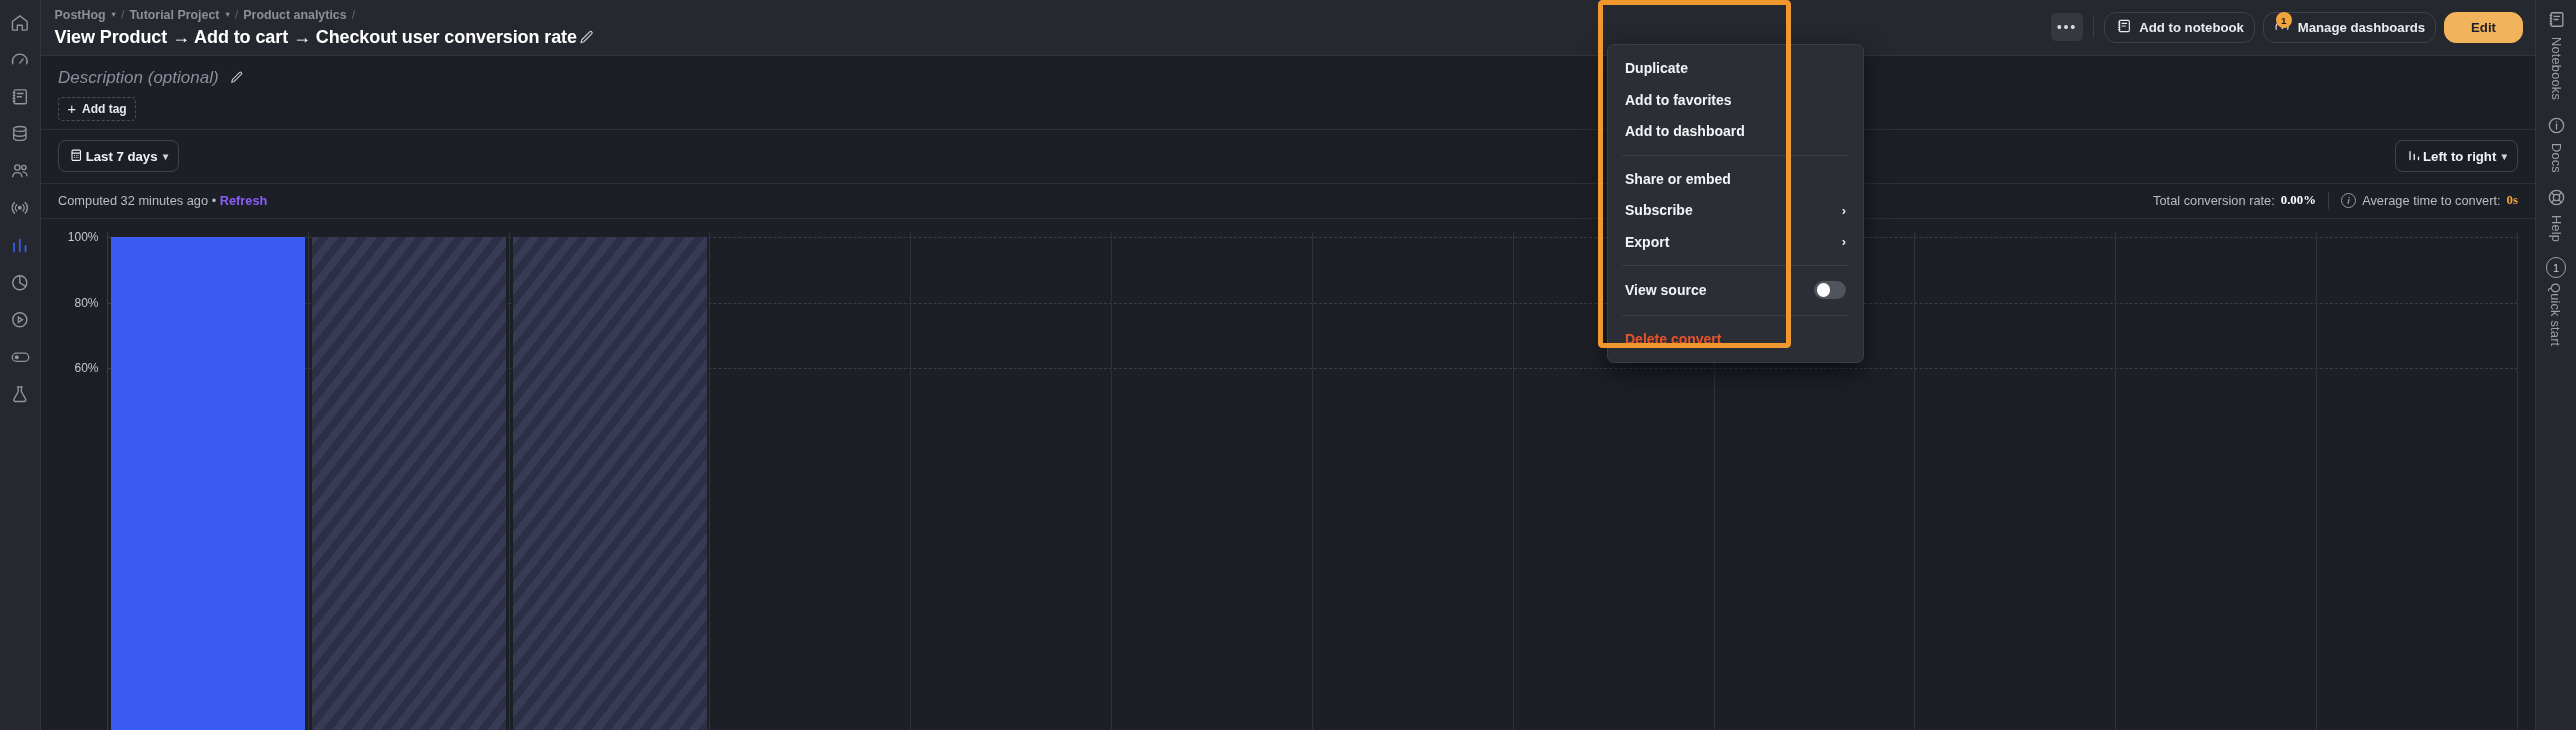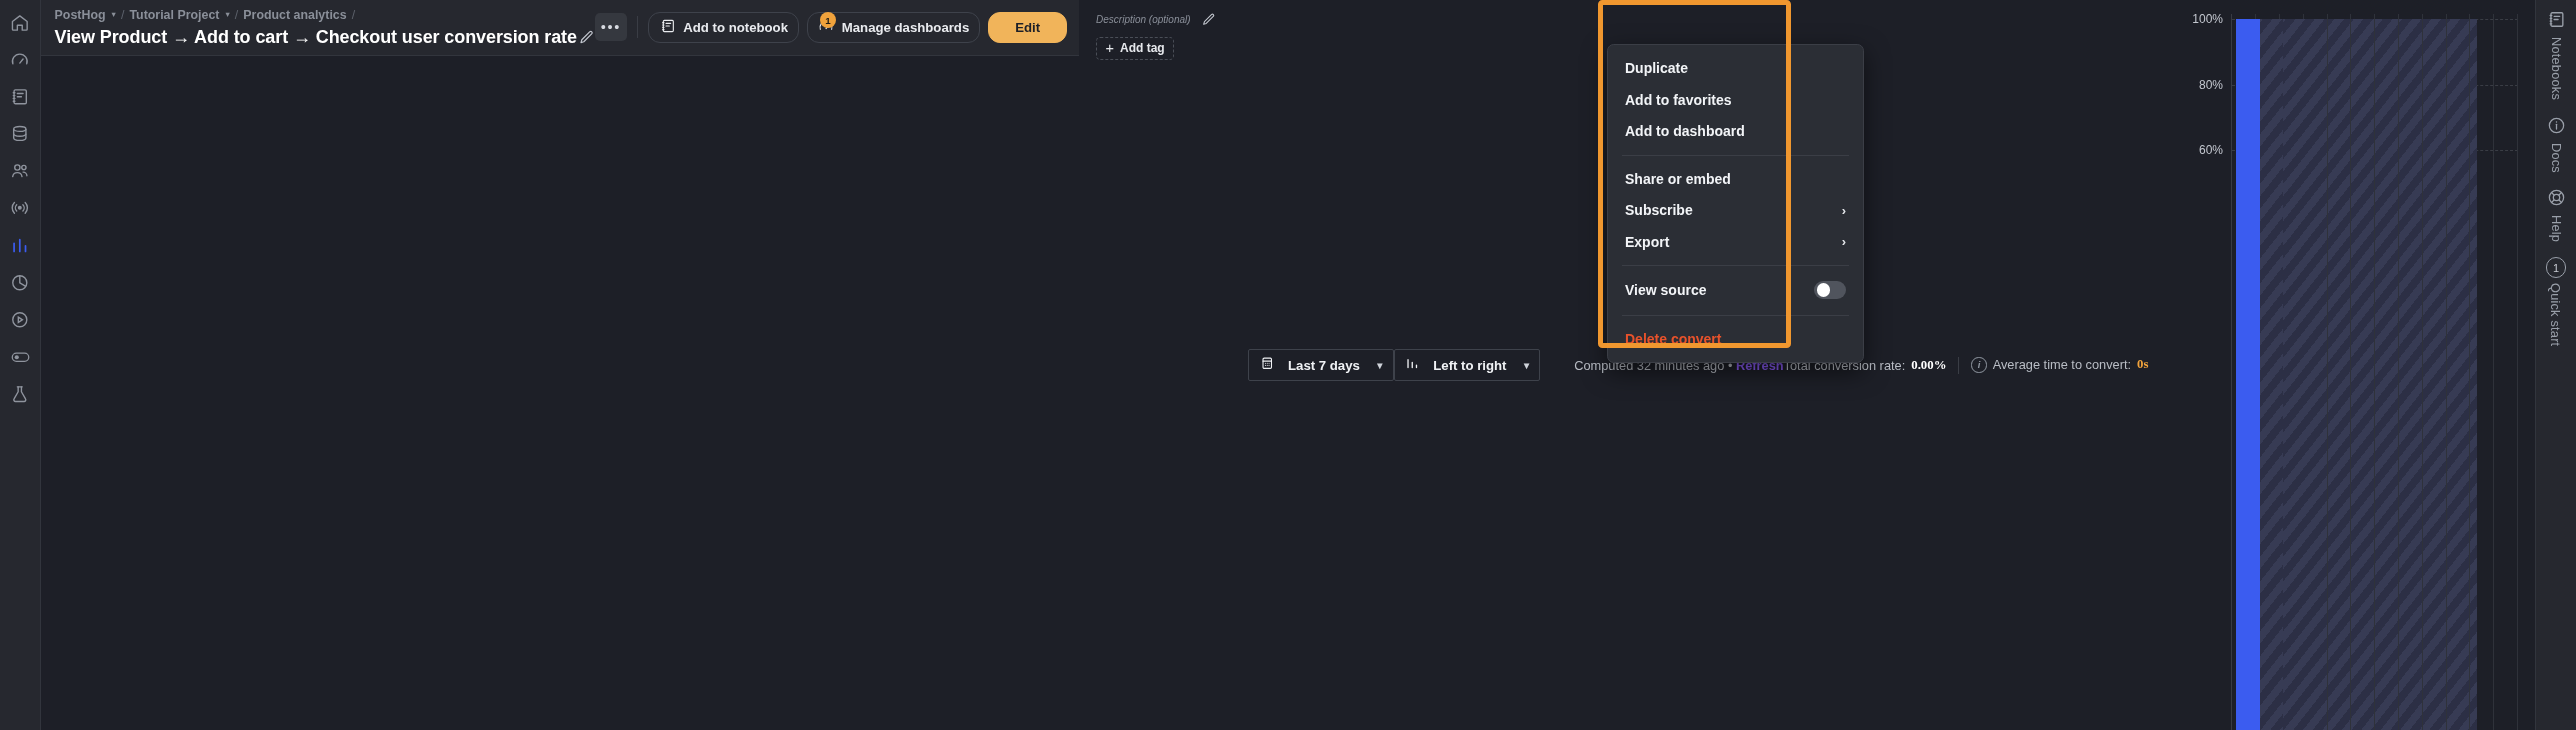--- a/index.html
+++ b/index.html
@@ -42,21 +42,21 @@
     font-size: 12.8px; letter-spacing: 0.2px; color: #9aa0aa; white-space: nowrap;
   }
   .rrail-badge {
     width: 20.4px; height: 20.4px; border-radius: 50%;
     border: 1.4px solid #9aa0aa; color: #c6cad1;
     display: flex; align-items: center; justify-content: center;
     font-size: 11px;
   }
 
   
-  .main { flex: 1; min-width: 0; position: relative; display: flex; flex-direction: row; background: #1d1f27; }
+  .main { flex: 1; min-width: 0; position: relative; display: flex; flex-direction: column; background: #1d1f27; }
 
   .topbar {
     height: 56px; background: #26282f; border-bottom: 0.9px solid #32353d;
     display: flex; align-items: flex-start; padding: 5.1px 12px 0 13.6px; position: relative;
   }
   .topbar-left { flex: 1; min-width: 0; }
   .crumbs { display: flex; align-items: center; gap: 5.1px; height: 19px; }
   .crumb { color: #8a8f99; font-size: 12.4px; font-weight: 600; cursor: pointer; white-space: nowrap; }
   .crumb-sep { color: #5c616b; font-size: 12.4px; }
   .caret { color: #8a8f99; font-size: 8.5px; line-height: 1; margin-left: 0.9px; }
@@ -86,40 +86,40 @@
     font-size: 9.8px; font-weight: 700;
     display: flex; align-items: center; justify-content: center;
   }
 
   
   .meta {
     background: #1d1f27; padding: 12px 15.3px 8.5px 17px;
     border-bottom: 0.9px solid #2c2f37;
   }
   .desc-row { display: flex; align-items: center; gap: 10.2px; }
-  .desc-placeholder { color: #8a8f99; font-size: 10px; font-style: italic; }
+  .desc-placeholder { color: #8a8f99; font-size: 17px; font-style: italic; }
   .tag-btn {
     display: inline-flex; align-items: center; gap: 6px;
     border: 0.9px dashed #4a4e57; border-radius: 4.3px;
     padding: 3.4px 8.5px; margin-top: 9.4px; color: #e6e8ec;
     font-size: 12px; font-weight: 700; cursor: pointer;
   }
   .tag-plus { font-size: 14.5px; font-weight: 400; line-height: 1; }
   .lastmod { margin-top: 12px; color: #b9bdc5; font-size: 12.8px; }
   .lastmod b { color: #e4e6ea; font-weight: 400; }
 
   
   .filters {
     display: flex; align-items: center; justify-content: space-between;
     padding: 10.2px 17px 10.2px 17px; border-bottom: 0.9px solid #2c2f37;
   }
   .sel {
-    height: 32px; border: 0.9px solid #3e424b; border-radius: 2px;
+    height: 32px; border: 0.9px solid #3e424b; border-radius: 8px;
     background: transparent; color: #f0f2f5;
-    display: flex; align-items: center; gap: 14px; padding: 0 10.2px;
+    display: flex; align-items: center; gap: 2px; padding: 0 10.2px;
     font-size: 13.2px; font-weight: 700; cursor: pointer; white-space: nowrap;
   }
   .sel .caret2 { color: #cfd3da; font-size: 10.2px; margin-left: 3.4px; }
 
   
   .stats {
     display: flex; align-items: center; justify-content: space-between;
     padding: 8.5px 17px; border-bottom: 0.9px solid #2c2f37;
   }
   .computed { color: #b9bdc5; font-size: 12.8px; }

